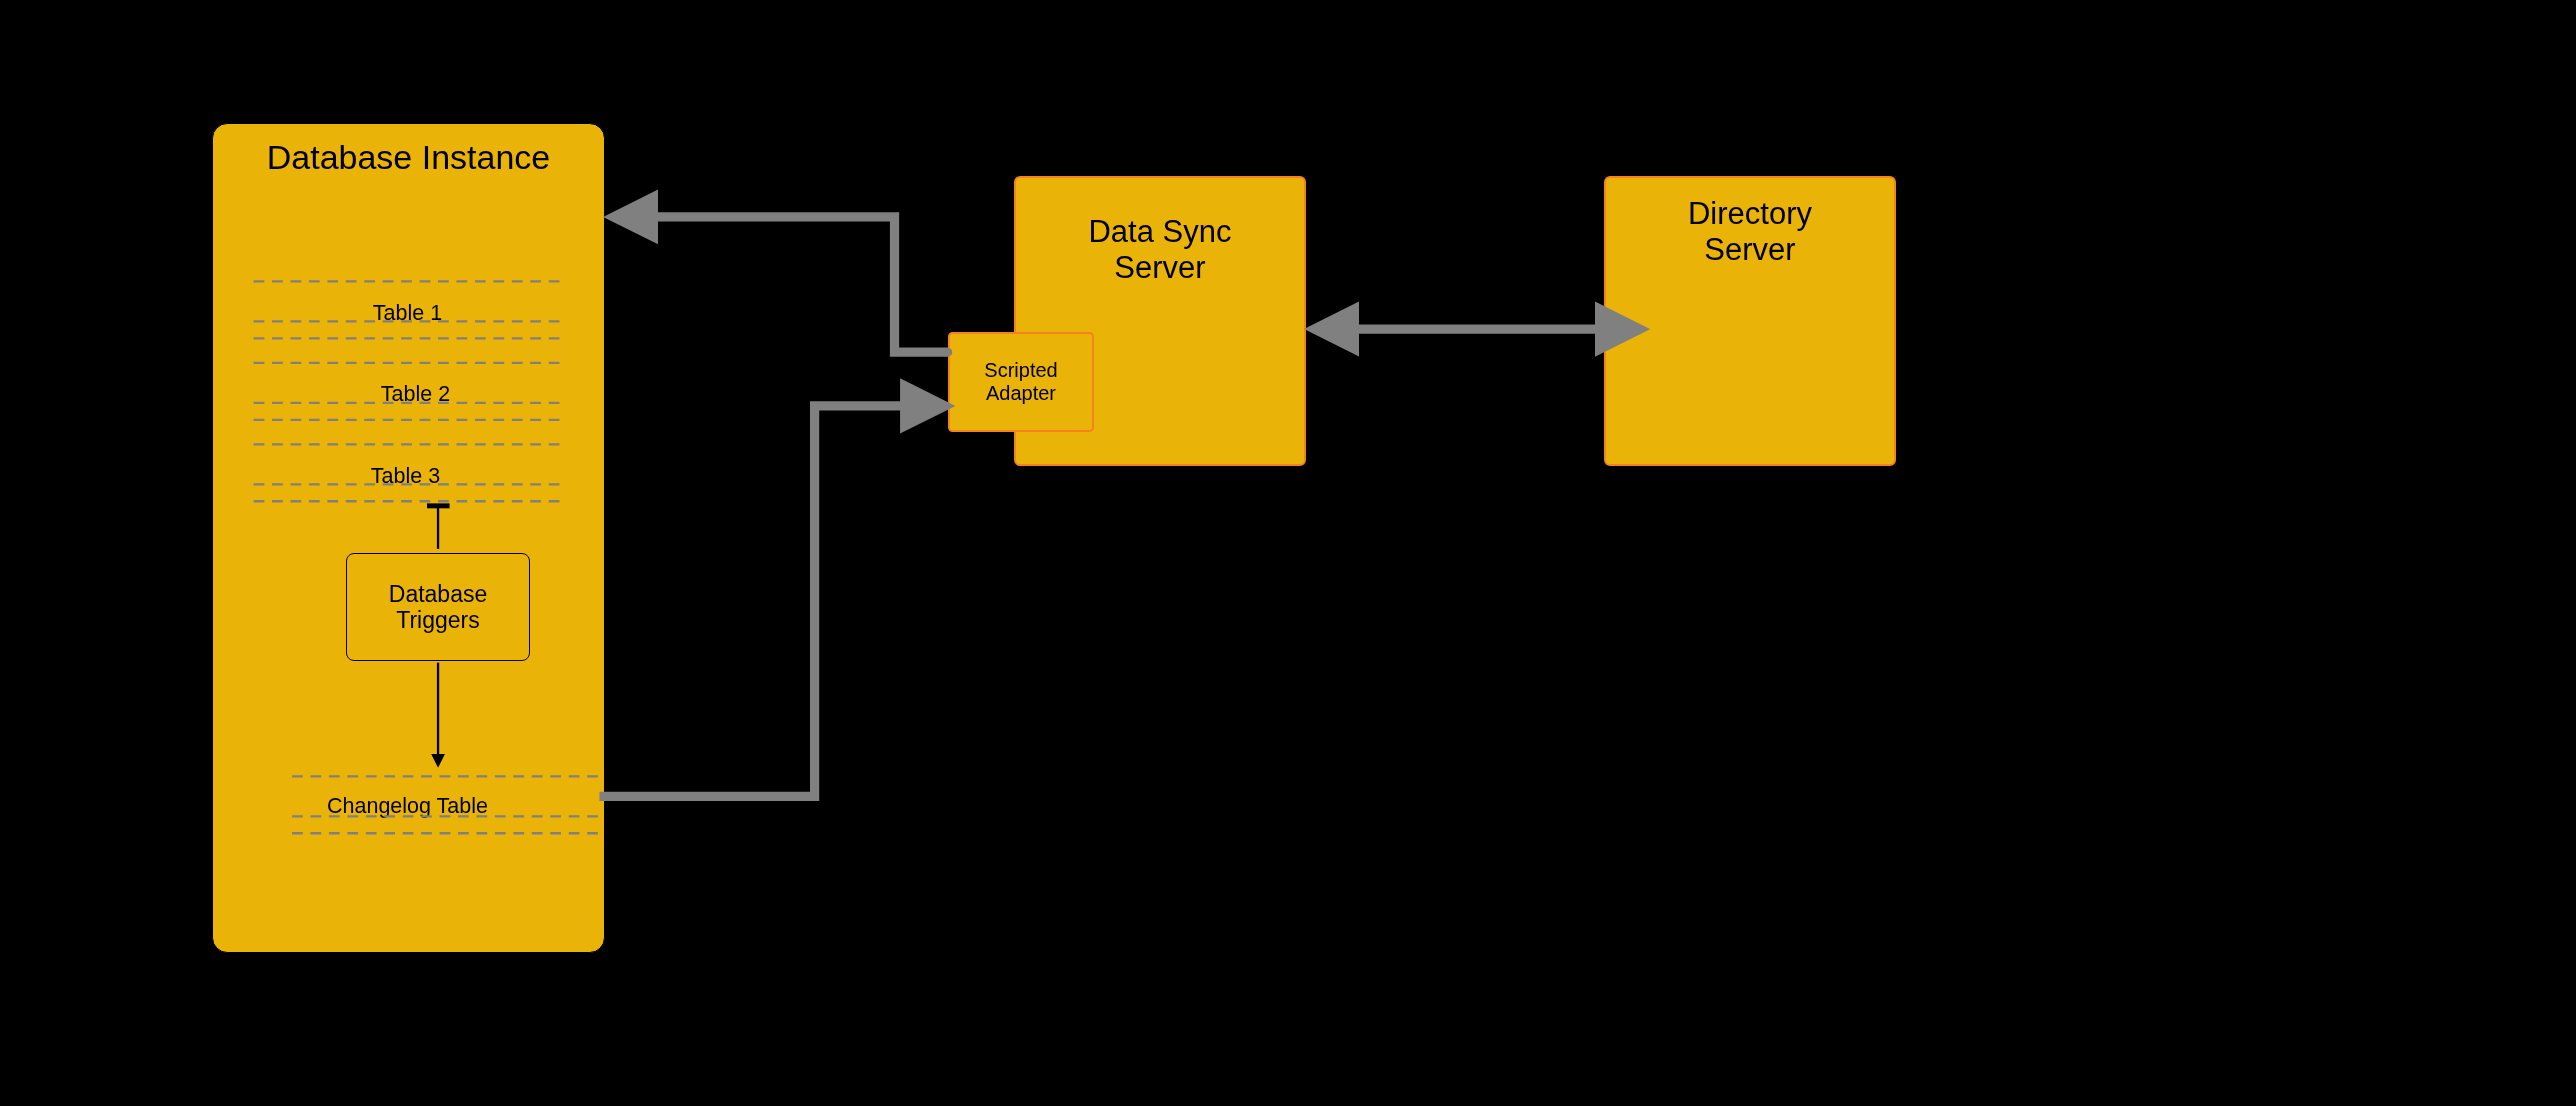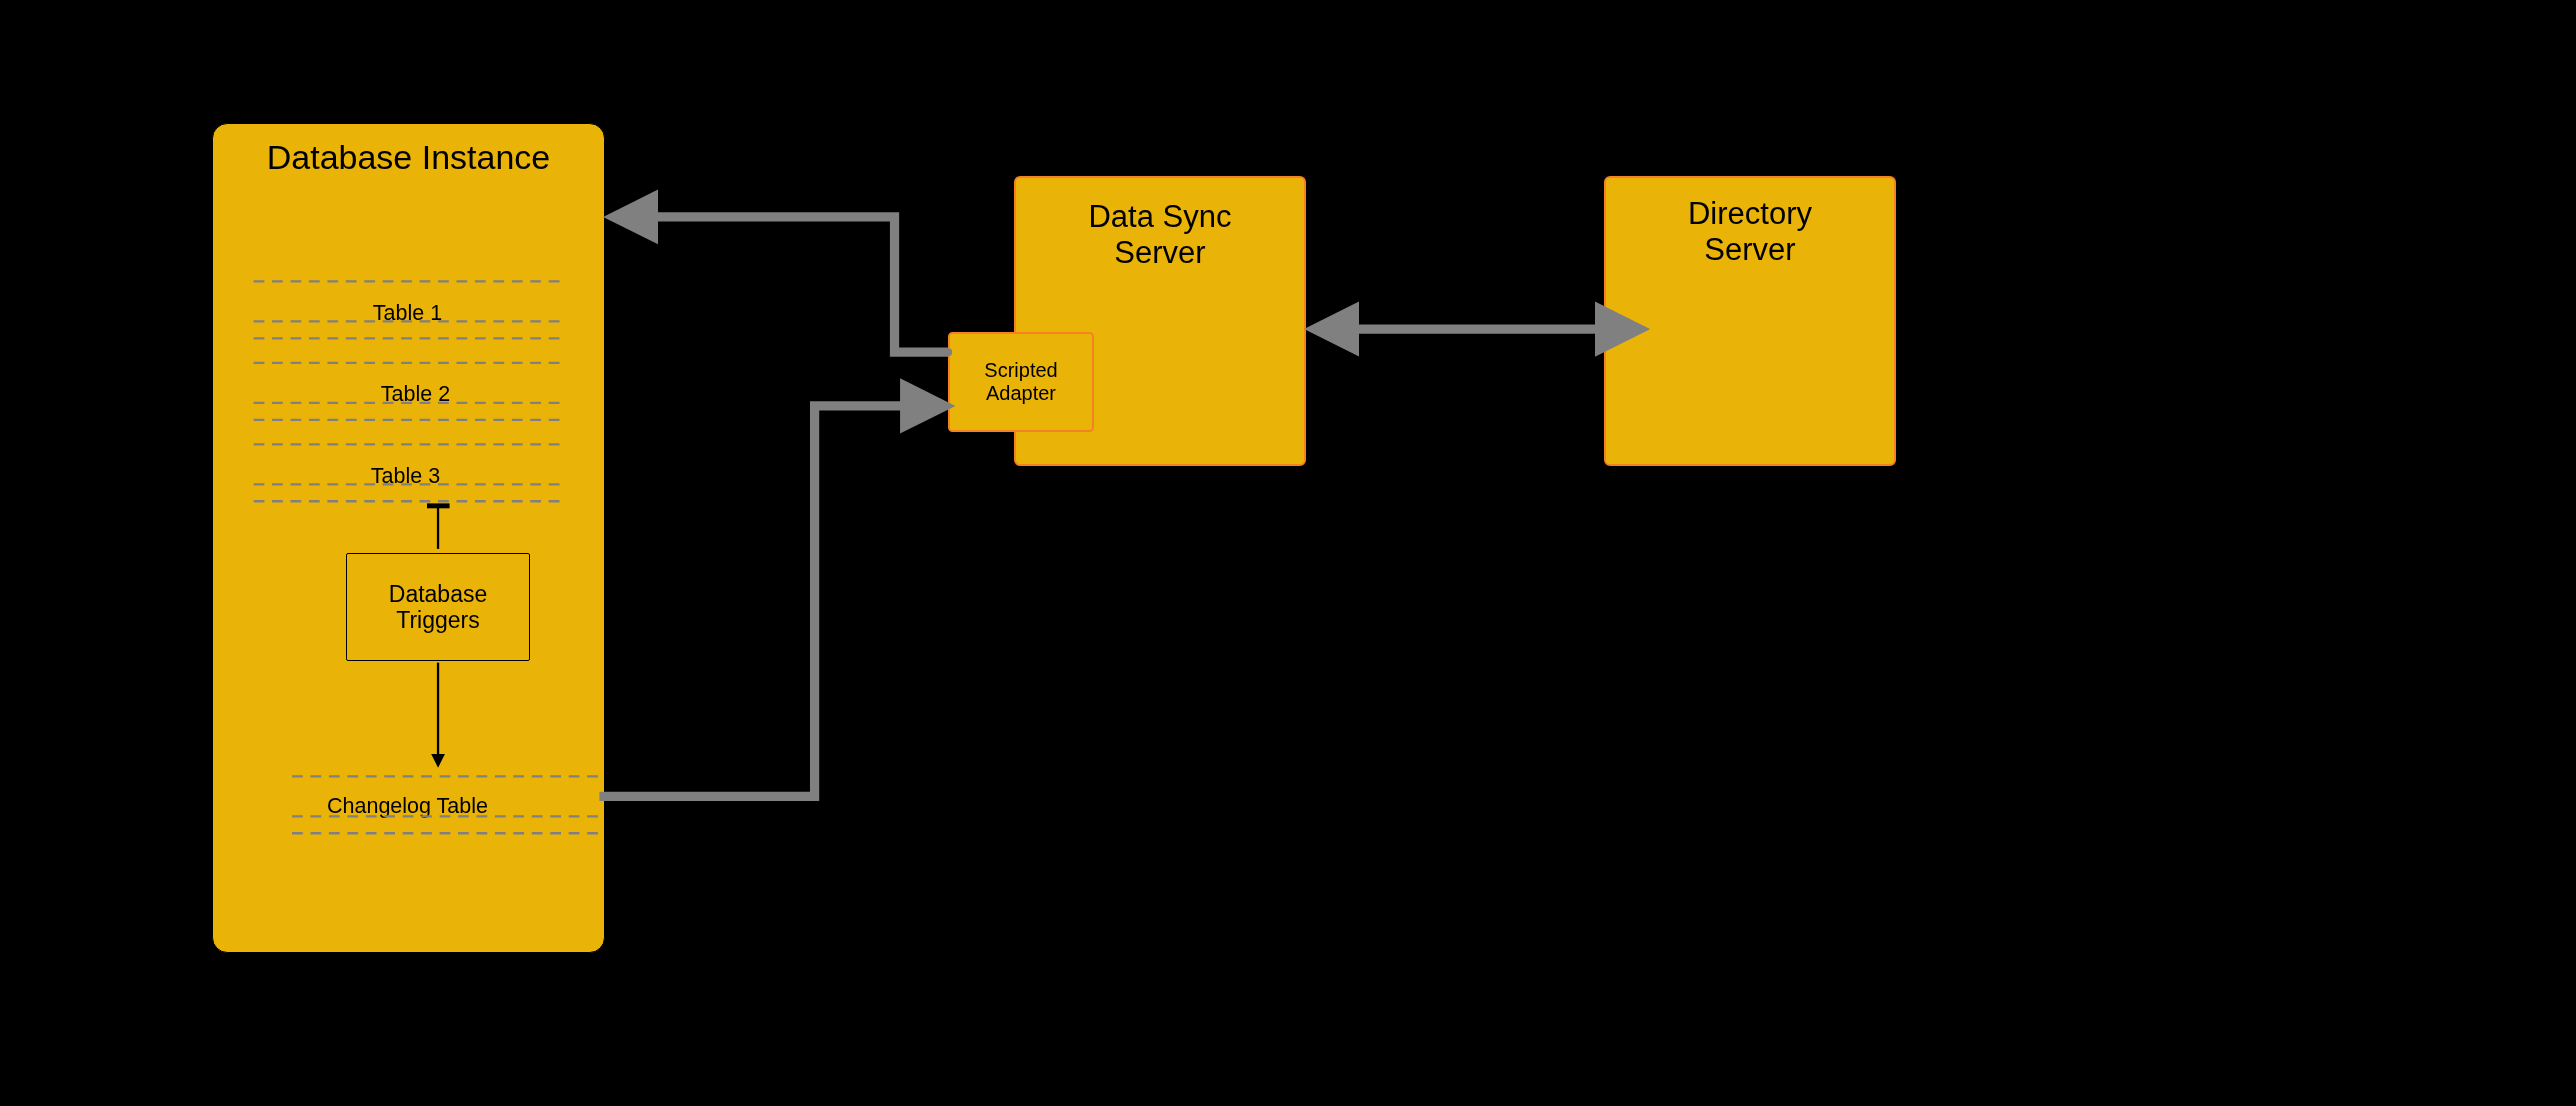--- a/index.html
+++ b/index.html
@@ -27,21 +27,21 @@
   .orange-box {
     border: 2.3px solid #f58220;
     border-radius: 6.1px;
   }
   .small-orange-box {
     border: 2.3px solid #f58220;
     border-radius: 4.6px;
   }
   .triggers-box {
     border: 1.5px solid #000;
-    border-radius: 2px;
+    border-radius: 8px;
   }
   .title {
     text-align: center;
     font-size: 28px;
     color: #000;
     line-height: 1.15;
   }
   .big-title {
     font-size: 34px;
     font-weight: 400;
@@ -84,21 +84,21 @@
   <div class="tbl-label" style="left:290px; top:452px;">Table 3</div>
 
   <div class="box triggers-box" style="left:346px; top:553px; width:184px; height:108px; display:flex; align-items:center; justify-content:center;">
     <div class="small-label" style="white-space:pre-line; font-size:23px;">Database
 Triggers</div>
   </div>
 
   <div class="tbl-label" style="left:292px; top:782px;">Changelog Table</div>
 
   <div class="box orange-box" style="left:1014px; top:176px; width:292px; height:290px;">
-    <div class="title" style="white-space:pre-line; font-size:31px; padding-top:21px;">Data Sync
+    <div class="title" style="white-space:pre-line; font-size:31px; padding-top:36px;">Data Sync
 Server</div>
   </div>
 
   <div class="box small-orange-box" style="left:948px; top:332px; width:146px; height:100px; display:flex; align-items:center; justify-content:center;">
     <div class="small-label" style="white-space:pre-line;">Scripted
 Adapter</div>
   </div>
 
   <div class="box orange-box" style="left:1604px; top:176px; width:292px; height:290px;">
     <div class="title" style="white-space:pre-line; font-size:31px; padding-top:18.4px;">Directory

